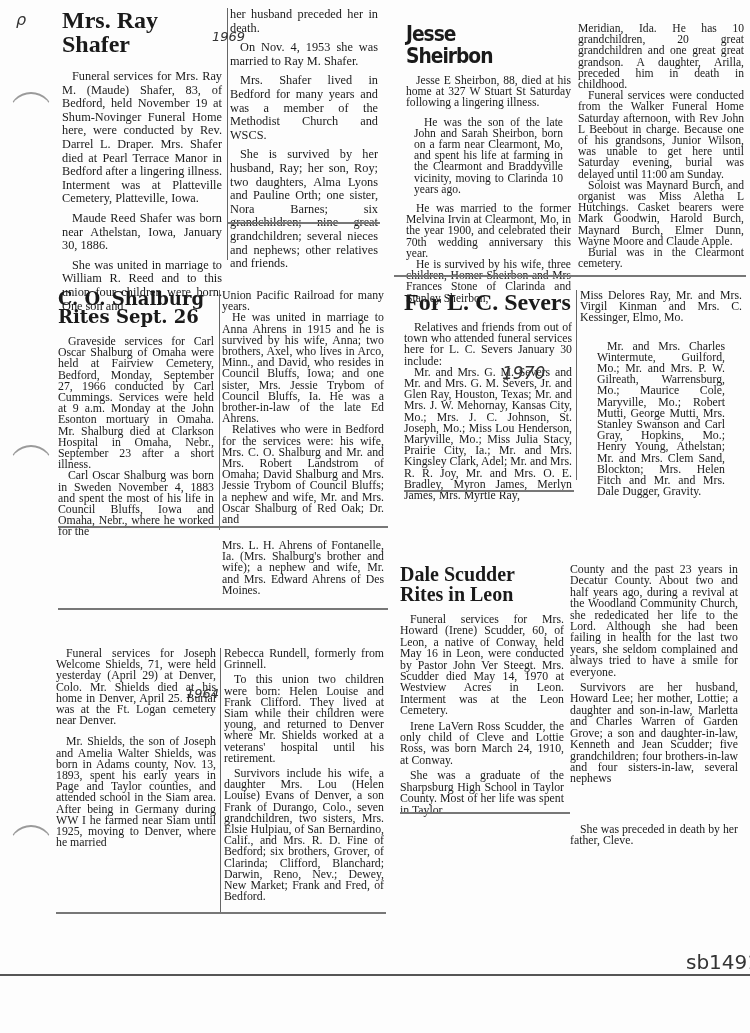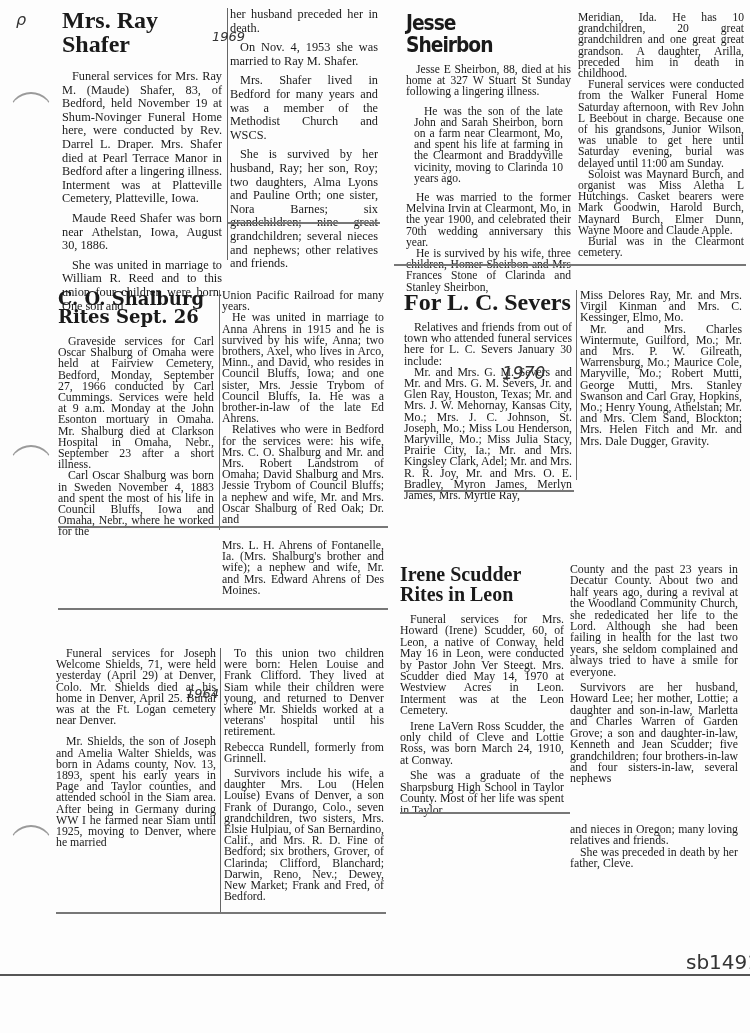--- a/index.html
+++ b/index.html
@@ -24,38 +24,38 @@
 
 <div class="hole" style="top:92px;"></div>
 <div class="hole" style="top:445px;"></div>
 <div class="hole" style="top:825px;"></div>
 <div class="hand" style="left:16px; top:10px; font-size:16px;">ρ</div>
 
 <div class="clip" style="left:62px; top:8px; width:318px; height:252px;">
   <div class="col" style="left:0; width:160px;">
     <div class="head h-serif" style="margin-bottom:14px;">Mrs. Ray Shafer</div>
     <p>Funeral services for Mrs. Ray M. (Maude) Shafer, 83, of Bedford, held November 19 at Shum-Novinger Funeral Home here, were conducted by Rev. Darrel L. Draper. Mrs. Shafer died at Pearl Terrace Manor in Bedford after a lingering illness. Interment was at Platteville Cemetery, Platteville, Iowa.</p>
-    <p>Maude Reed Shafer was born near Athelstan, Iowa, August 30, 1886.</p>
+    <p>Maude Reed Shafer was born near Athelstan, Iowa, January 30, 1886.</p>
     <p>She was united in marriage to William R. Reed and to this union four children were born. One son and</p>
   </div>
   <div class="vrule" style="left:165px;"></div>
   <div class="col" style="left:168px; width:148px;">
     <p style="text-indent:0">her husband preceded her in death.</p>
     <p>On Nov. 4, 1953 she was married to Ray M. Shafer.</p>
     <p>Mrs. Shafer lived in Bedford for many years and was a member of the Methodist Church and WSCS.</p>
     <p>She is survived by her husband, Ray; her son, Roy; two daughters, Alma Lyons and Pauline Orth; one sister, Nora Barnes; six grandchildren; nine great grandchildren; several nieces and nephews; other relatives and friends.</p>
   </div>
   <div class="hrule" style="top:214px; left:166px;"></div>
   <div class="hand" style="left:150px; top:22px; font-size:13px;">1969</div>
 </div>
 
-<div class="clip" style="left:406px; top:12px; width:340px; height:258px; font-size:11.6px; line-height:11.2px;">
+<div class="clip" style="left:406px; top:23px; width:340px; height:258px; font-size:11.6px; line-height:11.2px;">
   <div class="col" style="left:0; width:165px;">
     <div class="head h-cond" style="margin-bottom:8px;">Jesse Sheirbon</div>
-    <p style="margin:0">Jesse E Sheirbon, 88, died at his home at 327 W Stuart St Sunday following a lingering illness.</p>
+    <p style="margin:0">Jesse E Sheirbon, 88, died at his home at 327 W Stuart St Saturday following a lingering illness.</p>
     <p style="margin:8px">He was the son of the late John and Sarah Sheirbon, born on a farm near Clearmont, Mo, and spent his life at farming in the Clearmont and Braddyville vicinity, moving to Clarinda 10 years ago.</p>
     <p style="margin:0">He was married to the former Melvina Irvin at Clearmont, Mo, in the year 1900, and celebrated their 70th wedding anniversary this year.</p>
     <p style="margin:0">He is survived by his wife, three children, Homer Sheirbon and Mrs Frances Stone of Clarinda and Stanley Sheirbon,</p>
   </div>
   <div class="col" style="left:172px; width:166px;">
     <p style="margin:0; text-indent:0">Meridian, Ida. He has 10 grandchildren, 20 great grandchildren and one great great grandson. A daughter, Arilla, preceded him in death in childhood.</p>
     <p style="margin:0">Funeral services were conducted from the Walker Funeral Home Saturday afternoon, with Rev John L Beebout in charge. Because one of his grandsons, Junior Wilson, was unable to get here until Saturday evening, burial was delayed until 11:00 am Sunday.</p>
     <p style="margin:0">Soloist was Maynard Burch, and organist was Miss Aletha L Hutchings. Casket bearers were Mark Goodwin, Harold Burch, Maynard Burch, Elmer Dunn, Wayne Moore and Claude Apple.</p>
     <p style="margin:0">Burial was in the Clearmont cemetery.</p>
   </div>
@@ -86,56 +86,55 @@
 
 <div class="clip" style="left:404px; top:290px; width:340px; height:210px; font-size:11.8px; line-height:11.2px;">
   <div class="col" style="left:0; width:168px;">
     <div class="head h-serif" style="font-size:24px; margin-bottom:8px;">For L. C. Severs</div>
     <p style="margin:0">Relatives and friends from out of town who attended funeral services here for L. C. Severs January 30 include:</p>
     <p style="margin:0">Mr. and Mrs. G. M. Severs and Mr. and Mrs. G. M. Severs, Jr. and Glen Ray, Houston, Texas; Mr. and Mrs. J. W. Mehornay, Kansas City, Mo.; Mrs. J. C. Johnson, St. Joseph, Mo.; Miss Lou Henderson, Maryville, Mo.; Miss Julia Stacy, Prairie City, Ia.; Mr. and Mrs. Kingsley Clark, Adel; Mr. and Mrs. R. R. Joy, Mr. and Mrs. O. E. Bradley, Myron James, Merlyn James, Mrs. Myrtle Ray,</p>
   </div>
   <div class="vrule" style="left:172px; bottom:20px;"></div>
   <div class="col" style="left:176px; width:162px;">
     <p style="margin:0; text-indent:0">Miss Delores Ray, Mr. and Mrs. Virgil Kinman and Mrs. C. Kessinger, Elmo, Mo.</p>
-    <p style="margin:0">Mr. and Mrs. Charles Wintermute, Guilford, Mo.; Mr. and Mrs. P. W. Gilreath, Warrensburg, Mo.; Maurice Cole, Maryville, Mo.; Robert Mutti, George Mutti, Mrs. Stanley Swanson and Carl Gray, Hopkins, Mo.; Henry Young, Athelstan; Mr. and Mrs. Clem Sand, Blockton; Mrs. Helen Fitch and Mr. and Mrs. Dale Dugger, Gravity.</p>
+    <p style="margin:17px">Mr. and Mrs. Charles Wintermute, Guilford, Mo.; Mr. and Mrs. P. W. Gilreath, Warrensburg, Mo.; Maurice Cole, Maryville, Mo.; Robert Mutti, George Mutti, Mrs. Stanley Swanson and Carl Gray, Hopkins, Mo.; Henry Young, Athelstan; Mr. and Mrs. Clem Sand, Blockton; Mrs. Helen Fitch and Mr. and Mrs. Dale Dugger, Gravity.</p>
   </div>
   <div class="hrule" style="top:200px; left:0; right:170px;"></div>
   <div class="hand" style="left:98px; top:78px; font-size:17px;">1970</div>
 </div>
 
 <div class="clip" style="left:56px; top:648px; width:330px; height:266px; font-size:11.8px; line-height:11.2px;">
   <div class="col" style="left:0; width:160px;">
     <p style="margin:0 0 10px 0">Funeral services for Joseph Welcome Shields, 71, were held yesterday (April 29) at Denver, Colo. Mr. Shields died at his home in Denver, April 25. Burial was at the Ft. Logan cemetery near Denver.</p>
     <p style="margin:0">Mr. Shields, the son of Joseph and Amelia Walter Shields, was born in Adams county, Nov. 13, 1893, spent his early years in Page and Taylor counties, and attended school in the Siam area. After being in Germany during WW I he farmed near Siam until 1925, moving to Denver, where he married</p>
   </div>
   <div class="vrule" style="left:164px;"></div>
   <div class="col" style="left:168px; width:160px;">
+    <p style="margin:0 0 4px 0; text-indent:0">Rebecca Rundell, formerly from Grinnell.</p>
     <p style="margin:0 0 4px 0">To this union two children were born: Helen Louise and Frank Clifford. They lived at Siam while their children were young, and returned to Denver where Mr. Shields worked at a veterans' hospital until his retirement.</p>
-    <p style="margin:0 0 4px 0; text-indent:0">Rebecca Rundell, formerly from Grinnell.</p>
     <p style="margin:0">Survivors include his wife, a daughter Mrs. Lou (Helen Louise) Evans of Denver, a son Frank of Durango, Colo., seven grandchildren, two sisters, Mrs. Elsie Hulpiau, of San Bernardino, Calif., and Mrs. R. D. Fine of Bedford; six brothers, Grover, of Clarinda; Clifford, Blanchard; Darwin, Reno, Nev.; Dewey, New Market; Frank and Fred, of Bedford.</p>
   </div>
   <div class="hrule" style="top:264px;"></div>
   <div class="hand" style="left:130px; top:40px; font-size:13px;">1964</div>
 </div>
 
 <div class="clip" style="left:400px; top:564px; width:340px; height:330px; font-size:11.8px; line-height:11.4px;">
   <div class="col" style="left:0; width:164px;">
     <div class="head h-serif" style="font-size:20px; margin-bottom:10px;">
-      <div>Irene Scudder</div>
+      <div>Dale Scudder</div>
       <div>Rites in Leon</div>
     </div>
     <p style="margin:0 0 4px 0">Funeral services for Mrs. Howard (Irene) Scudder, 60, of Leon, a native of Conway, held May 16 in Leon, were conducted by Pastor John Ver Steegt. Mrs. Scudder died May 14, 1970 at Westview Acres in Leon. Interment was at the Leon Cemetery.</p>
     <p style="margin:0 0 4px 0">Irene LaVern Ross Scudder, the only child of Cleve and Lottie Ross, was born March 24, 1910, at Conway.</p>
     <p style="margin:0">She was a graduate of the Sharpsburg High School in Taylor County. Most of her life was spent in Taylor</p>
   </div>
   <div class="col" style="left:170px; width:168px;">
     <p style="margin:0 0 4px 0; text-indent:0">County and the past 23 years in Decatur County. About two and half years ago, during a revival at the Woodland Community Church, she rededicated her life to the Lord. Although she had been failing in health for the last two years, she seldom complained and always tried to have a smile for everyone.</p>
     <p style="margin:0">Survivors are her husband, Howard Lee; her mother, Lottie; a daughter and son-in-law, Marletta and Charles Warren of Garden Grove; a son and daughter-in-law, Kenneth and Jean Scudder; five grandchildren; four brothers-in-law and four sisters-in-law, several nephews</p>
   </div>
   <div class="hrule" style="top:248px; left:0; right:170px;"></div>
   <div class="col" style="left:170px; top:260px; width:168px;">
-    <p style="margin:0; text-indent:0">and nieces in Oregon; many loving relatives and friends.</p>
     <p style="margin:0">She was preceded in death by her father, Cleve.</p>
   </div>
 </div>
 
 <div class="hand" style="left:686px; top:950px; font-size:20px; font-style:normal;">sb1491</div>
 <div class="pagerule"></div>
 
 </body></html>

